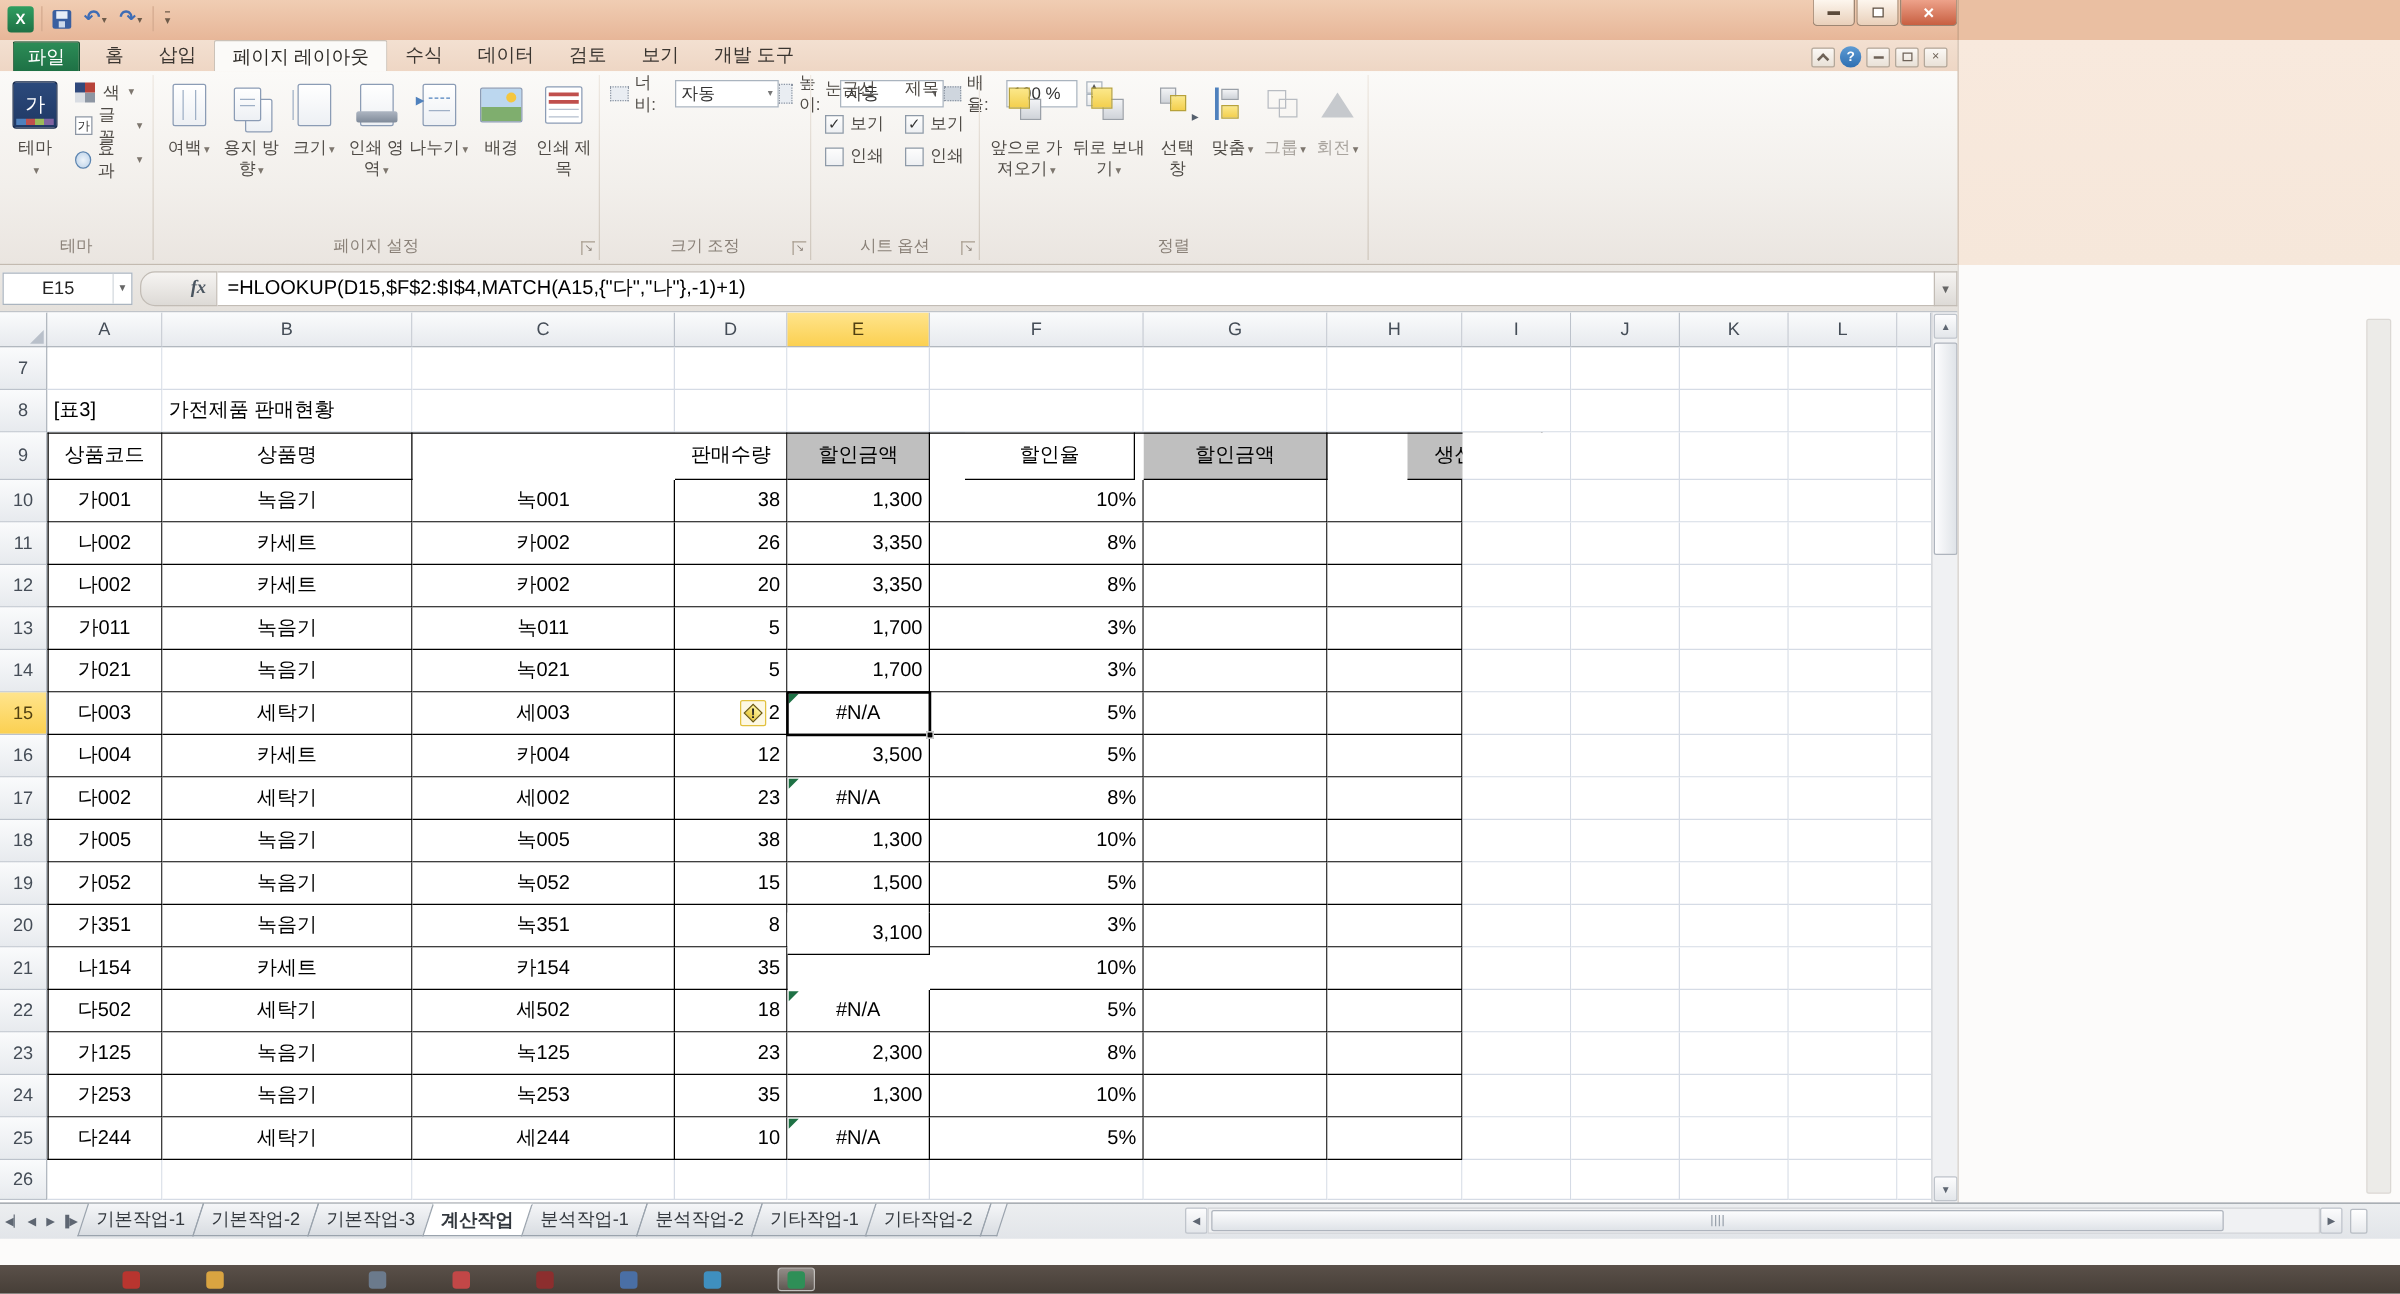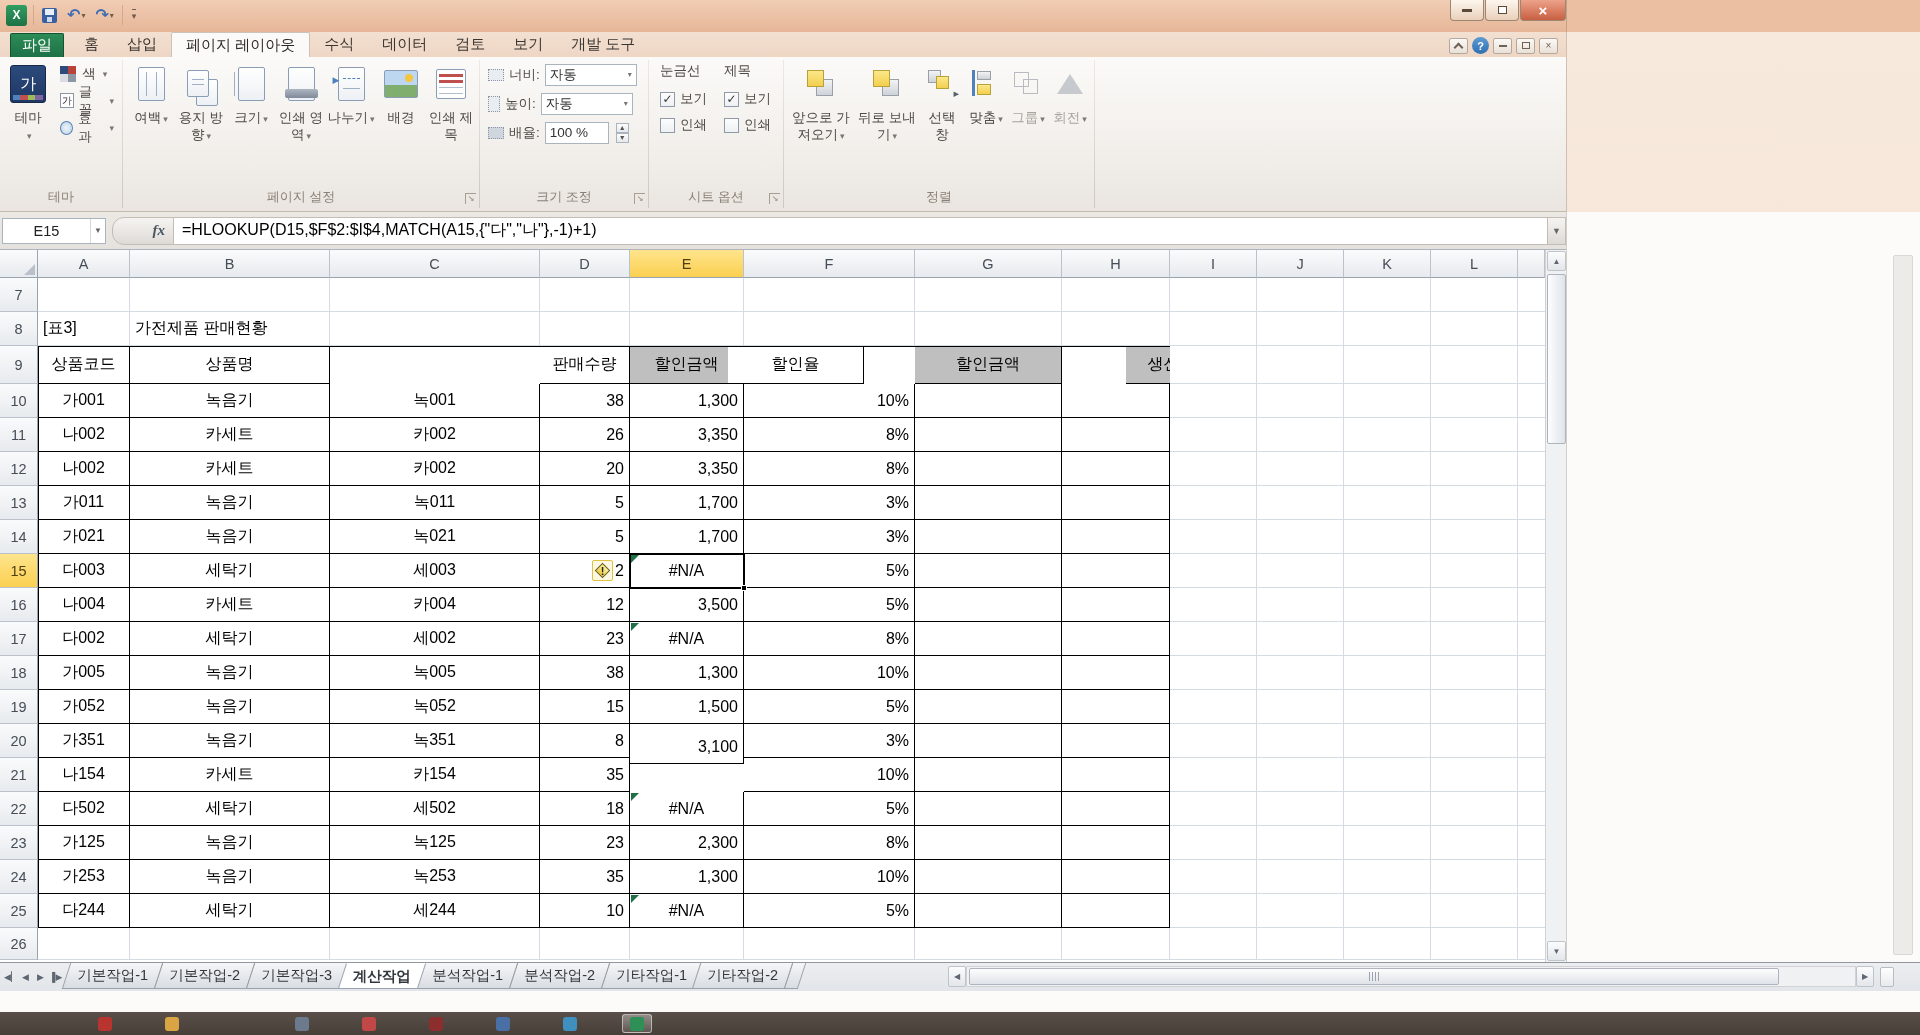--- a/index.html
+++ b/index.html
@@ -327,21 +327,21 @@
               </div>
             </div>
           <div class="lb"><span>인쇄 제목</span></div>
         </div>
       </div>
       <div class="rg-label"><span>페이지 설정</span><span class="launcher">↘</span></div>
     </div>
     <div class="rgsep"></div>
 
     <div class="rgroup" style="width:168px">
-      <div class="rg-body" style="flex-direction:column;align-items:stretch;padding-left:8px">
+      <div class="rg-body" style="flex-direction:row;align-items:stretch;padding-left:8px">
         <div class="sfrow">
             <span class="ic-wh"></span>
             <span>너비:</span>
             <span class="combo">
               <span>자동</span>
               <span class="ca">▾</span>
             </span>
           </div>
         <div class="sfrow">
             <span class="ic-wh" style="width:12px;height:16px"></span>
@@ -511,21 +511,21 @@
       <div class="cell gl al" style="left: 1170px; top: 62px; width: 87px; height: 34px;"></div>
       <div class="cell gl al" style="left: 1257px; top: 62px; width: 87px; height: 34px;"></div>
       <div class="cell gl al" style="left: 1344px; top: 62px; width: 87px; height: 34px;"></div>
       <div class="cell gl al" style="left: 1431px; top: 62px; width: 87px; height: 34px;"></div>
       <div class="cell  cell-edge al" style="left: 1518px; top: 62px; width: 27px; height: 34px; border-bottom: 1px solid rgb(213, 219, 229);"></div>
       <div class="rh" style="left: 0px; top: 96px; width: 38px; height: 38px;">9</div>
       <div class="cell tb ac" style="left: 38px; top: 96px; width: 92px; height: 38px;">상품코드</div>
       <div class="cell tb ac" style="left: 130px; top: 96px; width: 200px; height: 38px;">상품명</div>
       <div class="cell tb ac" style="left: 540px; top: 96px; width: 90px; height: 38px;">판매수량</div>
       <div class="cell tb grayhdr ac" style="left: 630px; top: 96px; width: 114px; height: 38px;">할인금액</div>
-      <div class="cell tb ac" style="left: 728px; top: 96px; width: 136px; height: 38px;">할인율</div>
+      <div class="cell tb ac" style="left: 772px; top: 96px; width: 136px; height: 38px;">할인율</div>
       <div class="cell tb grayhdr ac" style="left: 915px; top: 96px; width: 147px; height: 38px;">할인금액</div>
       <div class="cell tb grayhdr ac" style="left: 1126px; top: 96px; width: 108px; height: 38px; text-align: center;">생산단가</div>
       <div class="cell gl ac" style="left: 1170px; top: 96px; width: 87px; height: 38px;"></div>
       <div class="cell gl ac" style="left: 1257px; top: 96px; width: 87px; height: 38px;"></div>
       <div class="cell gl ac" style="left: 1344px; top: 96px; width: 87px; height: 38px;"></div>
       <div class="cell gl ac" style="left: 1431px; top: 96px; width: 87px; height: 38px;"></div>
       <div class="cell  cell-edge ac" style="left: 1518px; top: 96px; width: 27px; height: 38px; border-bottom: 1px solid rgb(213, 219, 229);"></div>
       <div class="rh" style="left: 0px; top: 134px; width: 38px; height: 34px;">10</div>
       <div class="cell tb ac" style="left: 38px; top: 134px; width: 92px; height: 34px;">가001</div>
       <div class="cell tb ac" style="left: 130px; top: 134px; width: 200px; height: 34px;">녹음기</div>

